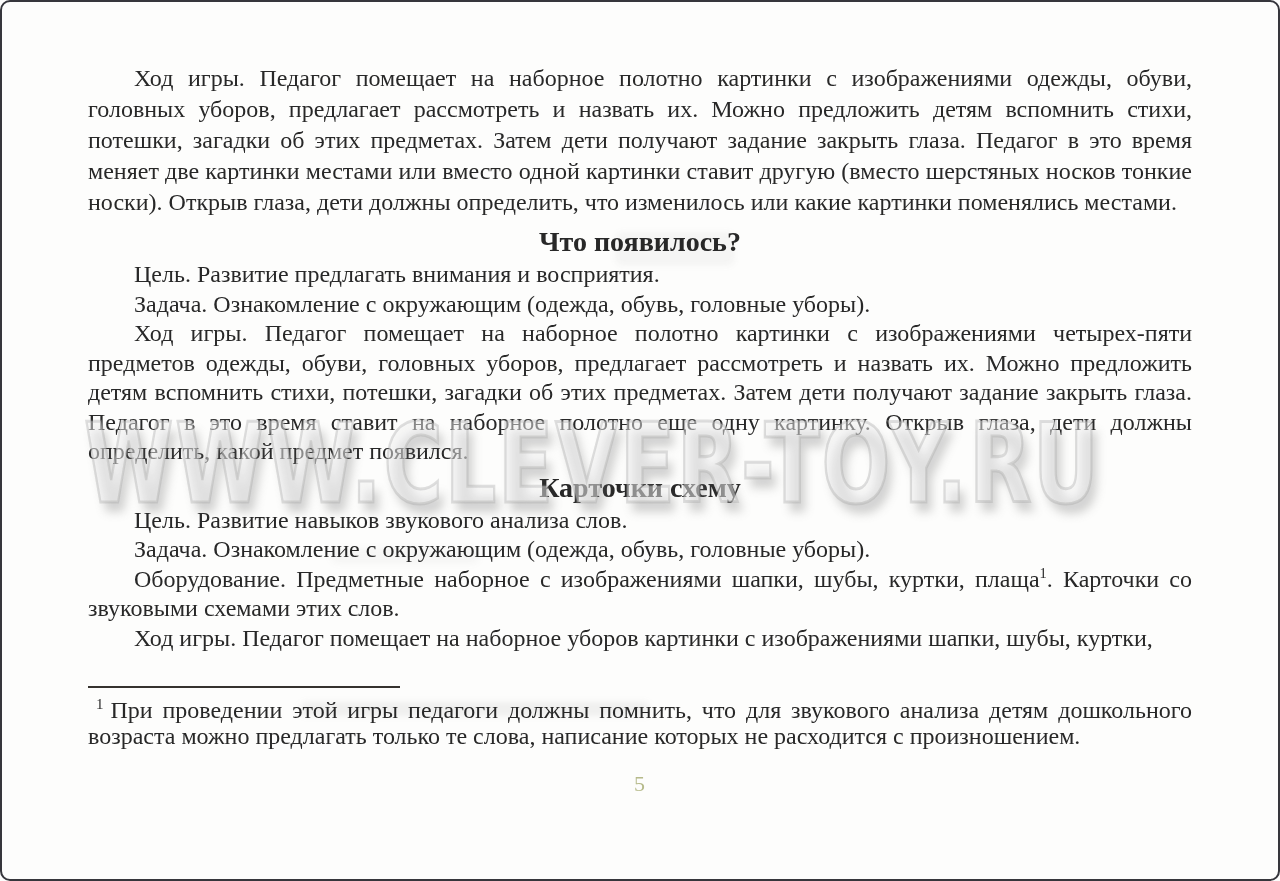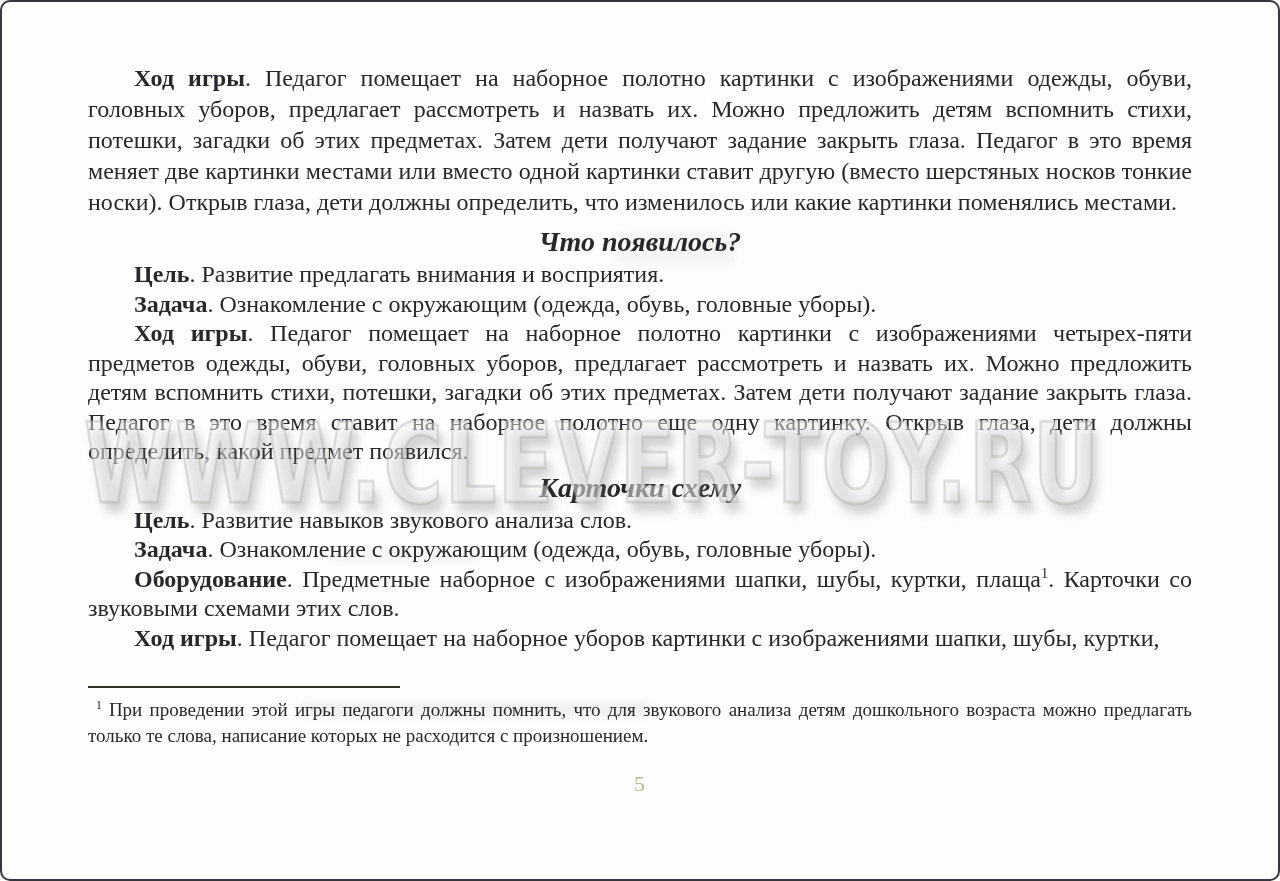--- a/index.html
+++ b/index.html
@@ -29,29 +29,28 @@
     padding-top: 63px;
     z-index: 2;
   }
   .para {
     margin: 0;
     text-align: justify;
     text-indent: 46px;
     font-size: 24px;
     line-height: 31px;
   }
-  .lbl { font-weight: bold; }
+  .lbl { font-weight: normal; }
   .game-title {
     font-size: 28px;
     font-weight: bold;
     text-align: center;
     line-height: 36px;
     margin: 6px 0 0 0;
     text-indent: 0;
-    font-style: italic;
   }
   .game-title.second { margin-top: 3px; }
   .item, .hod {
     margin: 0;
     text-align: justify;
     text-indent: 46px;
     font-size: 24px;
     line-height: 29.5px;
   }
   sup.ref {
@@ -60,21 +59,21 @@
     line-height: 0;
   }
   .fn-rule {
     margin-top: 33px;
     width: 312px;
     height: 2px;
     background: #35322e;
   }
   .footnote {
     margin: 9px 0 0 0;
-    font-size: 19px;
+    font-size: 24px;
     line-height: 26px;
     text-align: justify;
     text-indent: 8px;
   }
   .fn-marker {
     font-size: 62%;
     vertical-align: super;
     line-height: 0;
     margin-right: 7px;
   }

